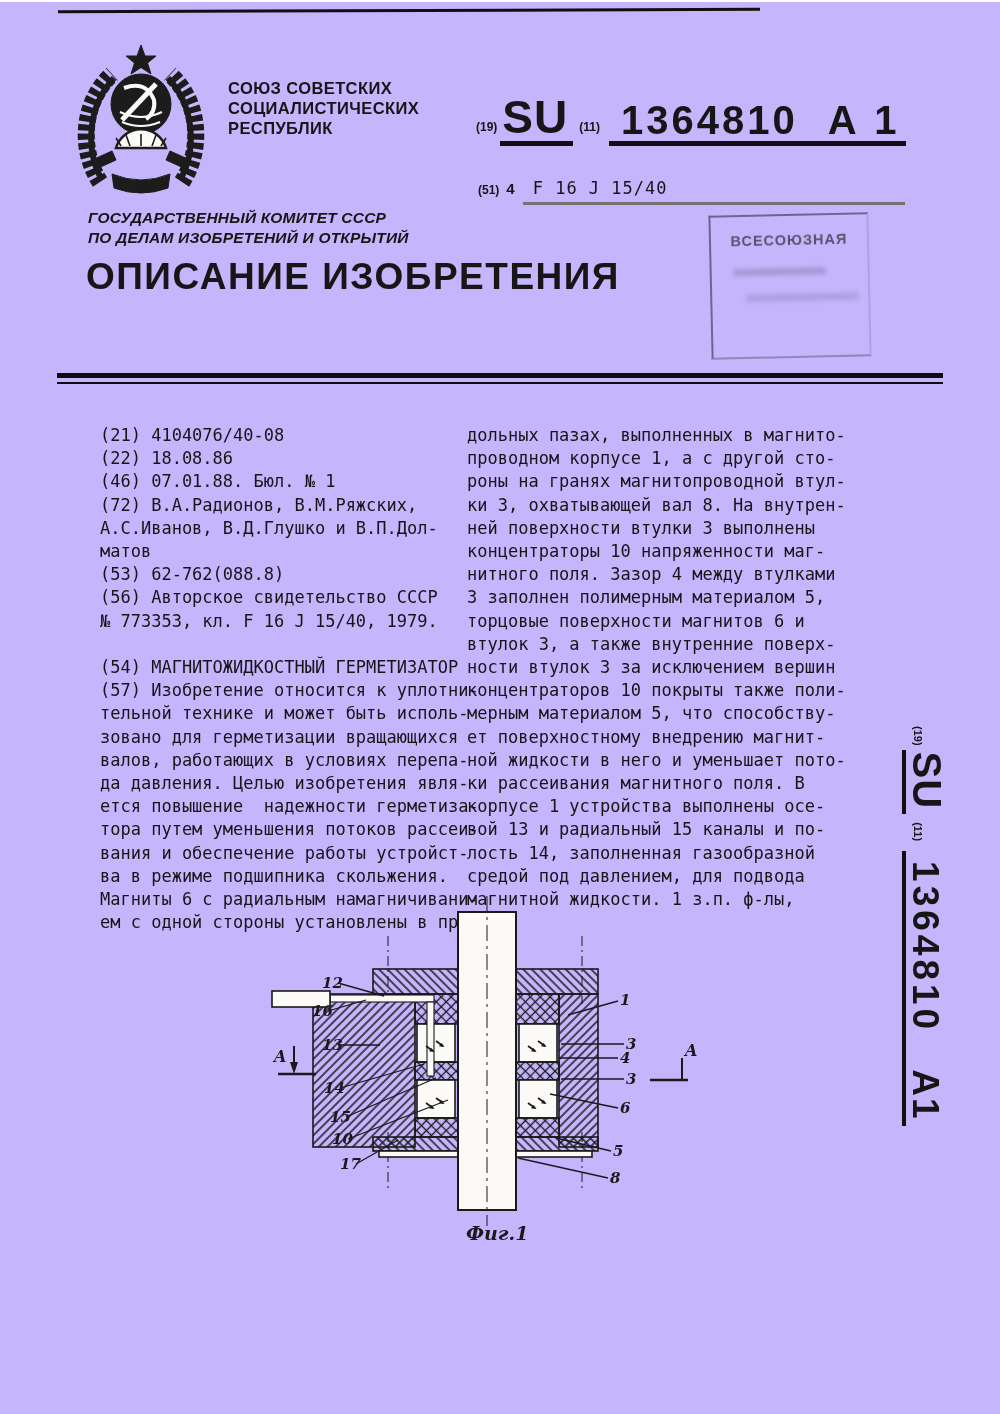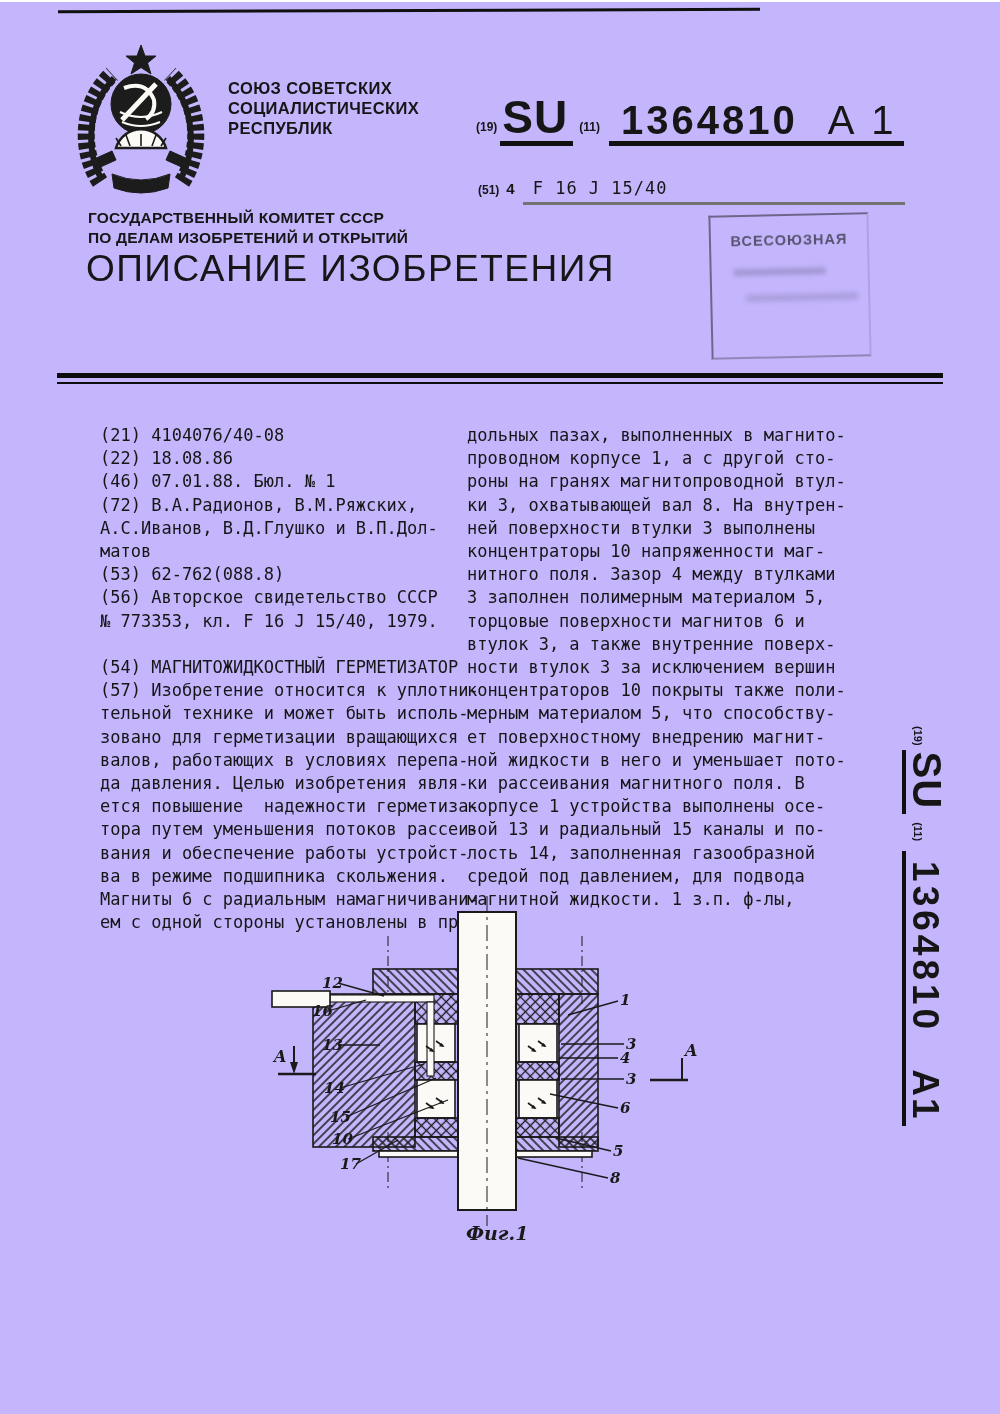--- a/index.html
+++ b/index.html
@@ -15,41 +15,41 @@
          line-height:20px;letter-spacing:.4px;white-space:pre-line;}
 
   .pub{position:absolute;left:476px;top:94px;display:flex;align-items:flex-end;}
   .tag{font-size:12px;font-weight:bold;margin:0 3px 12px 0;}
   .tag.after{margin-left:6px;}
   .su{font-size:46px;font-weight:800;line-height:.95;letter-spacing:1px;
       border-bottom:5px solid #101010;padding:0 5px 1px 2px;}
   .docgrp{display:flex;align-items:flex-end;border-bottom:5px solid #101010;
           margin-left:6px;padding:0 6px 2px 12px;}
   .docnum{font-size:40px;font-weight:800;line-height:.95;letter-spacing:3px;}
-  .kind{font-size:40px;font-weight:400;line-height:.95;margin-left:30px;letter-spacing:4px;}
+  .kind{font-size:40px;font-weight:700;line-height:.95;margin-left:30px;letter-spacing:4px;}
 
   .ipc{position:absolute;left:478px;top:176px;display:flex;align-items:baseline;width:427px;justify-content:flex-end;}
   .ipc .ed{font-size:15px;font-weight:bold;margin:0 8px 0 4px;}
   .cls{font-family:"DejaVu Sans Mono",monospace;font-size:17px;flex:1;
        border-bottom:3px solid #737373;padding:0 0 4px 10px;letter-spacing:1px;}
 
   .committee{position:absolute;left:88px;top:206px;font-size:15.5px;font-weight:bold;
-             line-height:20px;letter-spacing:.2px;white-space:pre-line;}
+             line-height:20px;letter-spacing:.2px;white-space:pre-line;font-style:italic;}
 
   .stamp{position:absolute;left:710px;top:212px;width:156px;height:140px;
          border:2px solid rgba(25,25,25,.5);border-right-color:rgba(25,25,25,.12);
          border-bottom-color:rgba(25,25,25,.3);transform:rotate(-1.3deg);}
   .stamp-text{margin-top:16px;text-align:center;font-size:14.5px;font-weight:bold;
               color:rgba(15,15,15,.6);letter-spacing:1px;filter:blur(.5px);}
   .smudge1{position:absolute;left:22px;top:52px;width:92px;height:7px;
            background:rgba(0,0,0,.16);filter:blur(2.2px);}
   .smudge2{position:absolute;left:34px;top:78px;width:112px;height:7px;
            background:rgba(0,0,0,.13);filter:blur(2.4px);}
 
-  .title{position:absolute;left:86px;top:246px;font-size:37px;font-weight:400;letter-spacing:1.5px;}
+  .title{position:absolute;left:86px;top:254px;font-size:37px;font-weight:700;letter-spacing:1.5px;}
   .subtitle{position:absolute;left:88px;top:330px;font-size:20px;font-weight:800;letter-spacing:.5px;}
 
   .rule2{position:absolute;left:57px;top:371px;width:886px;height:4px;
          border-top:5px solid #0d0d0d;border-bottom:2px solid #0d0d0d;}
 
   .col{position:absolute;top:422px;font-family:"DejaVu Sans Mono",monospace;
        font-size:17px;line-height:23.2px;white-space:pre-wrap;}
   .col-left{left:100px;width:398px;}
   .col-right{left:467px;width:398px;}
 

